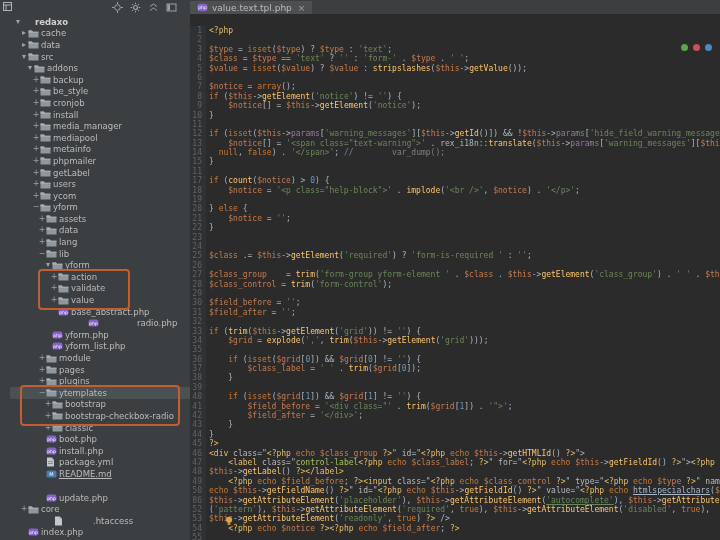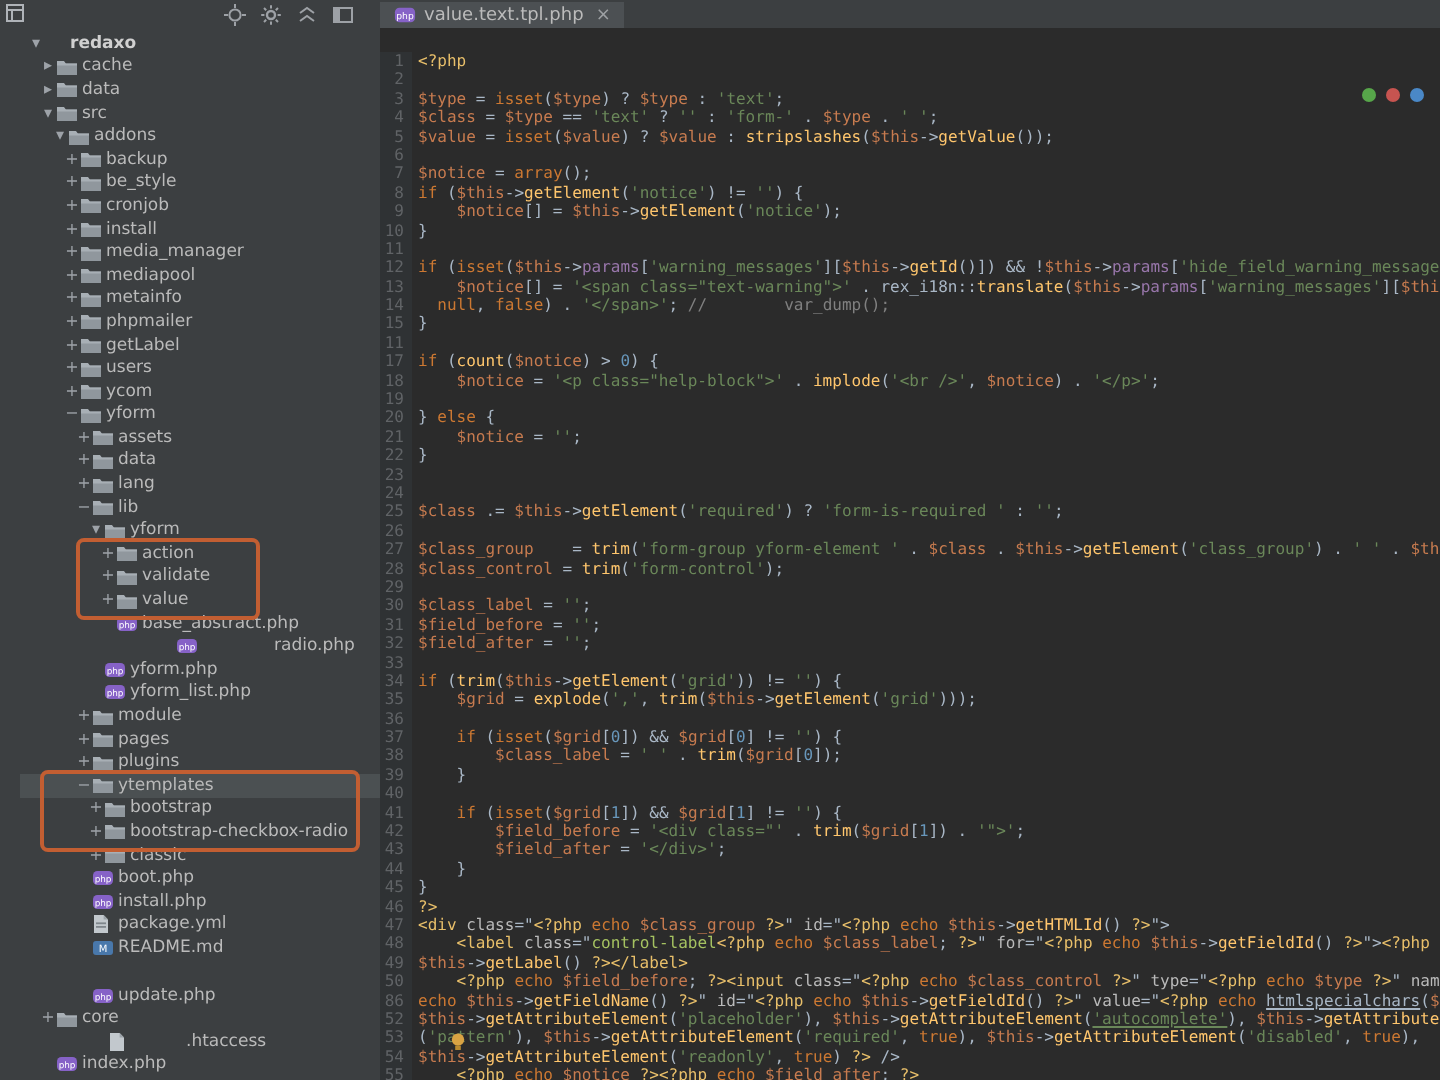--- a/index.html
+++ b/index.html
@@ -487,21 +487,21 @@
         <span class="titem-icon">
           <svg width="9" height="10" viewBox="0 0 9 10">
             <path d="M1 0.5h4.8L8 2.7v6.8H1z" fill="#C2C8CD"></path>
             <path d="M5.8 0.5L8 2.7H5.8z" fill="#9CA3A9"></path>
             <rect x="2" y="4.2" width="5" height="0.9" fill="#7F868C"></rect>
             <rect x="2" y="6" width="5" height="0.9" fill="#7F868C"></rect>
           </svg>
         </span>
         <span class="tlabel">package.yml</span>
       </div>
-      <div class="tree-row" style="padding-left: 28px;">
+      <div class="tree-row" style="padding-left: 28px; text-decoration: underline;">
         <span class="twisty"></span>
         <span class="titem-icon">
           <svg width="11" height="8" viewBox="0 0 11 8">
             <rect x="0.5" y="0.5" width="10" height="7" rx="1.5" fill="#4978AB"></rect>
             <text x="5.5" y="6" font-size="5" font-family="DejaVu Sans, sans-serif" fill="#fff" text-anchor="middle">M</text>
           </svg>
         </span>
         <span class="tlabel">README.md</span>
       </div>
       <div class="tree-row" style="padding-left: 28px; margin-top: 12px;">
@@ -641,21 +641,20 @@
         <div class="cl"><span class="tk-d">} </span><span class="tk-k">else</span><span class="tk-d"> {</span></div>
         <div class="cl"><span class="tk-d">    </span><span class="tk-v">$notice</span><span class="tk-d"> = </span><span class="tk-s">''</span><span class="tk-d">;</span></div>
         <div class="cl"><span class="tk-d">}</span></div>
         <div class="cl">&nbsp;</div>
         <div class="cl">&nbsp;</div>
         <div class="cl"><span class="tk-v">$class</span><span class="tk-d"> .= </span><span class="tk-v">$this</span><span class="tk-d">-&gt;</span><span class="tk-f">getElement</span><span class="tk-d">(</span><span class="tk-s">'required'</span><span class="tk-d">) ? </span><span class="tk-s">'form-is-required '</span><span class="tk-d"> : </span><span class="tk-s">''</span><span class="tk-d">;</span></div>
         <div class="cl">&nbsp;</div>
         <div class="cl"><span class="tk-v">$class_group</span><span class="tk-d">    = </span><span class="tk-f">trim</span><span class="tk-d">(</span><span class="tk-s">'form-group yform-element '</span><span class="tk-d"> . </span><span class="tk-v">$class</span><span class="tk-d"> . </span><span class="tk-v">$this</span><span class="tk-d">-&gt;</span><span class="tk-f">getElement</span><span class="tk-d">(</span><span class="tk-s">'class_group'</span><span class="tk-d">) . </span><span class="tk-s">' '</span><span class="tk-d"> . </span><span class="tk-v">$this</span></div>
         <div class="cl"><span class="tk-v">$class_control</span><span class="tk-d"> = </span><span class="tk-f">trim</span><span class="tk-d">(</span><span class="tk-s">'form-control'</span><span class="tk-d">);</span></div>
         <div class="cl">&nbsp;</div>
-        <div class="cl"><span class="tk-v">$class_label</span><span class="tk-d"> = </span><span class="tk-s">''</span><span class="tk-d">;</span></div>
         <div class="cl"><span class="tk-v">$field_before</span><span class="tk-d"> = </span><span class="tk-s">''</span><span class="tk-d">;</span></div>
         <div class="cl"><span class="tk-v">$field_after</span><span class="tk-d"> = </span><span class="tk-s">''</span><span class="tk-d">;</span></div>
         <div class="cl">&nbsp;</div>
         <div class="cl"><span class="tk-k">if</span><span class="tk-d"> (</span><span class="tk-f">trim</span><span class="tk-d">(</span><span class="tk-v">$this</span><span class="tk-d">-&gt;</span><span class="tk-f">getElement</span><span class="tk-d">(</span><span class="tk-s">'grid'</span><span class="tk-d">)) != </span><span class="tk-s">''</span><span class="tk-d">) {</span></div>
         <div class="cl"><span class="tk-d">    </span><span class="tk-v">$grid</span><span class="tk-d"> = </span><span class="tk-f">explode</span><span class="tk-d">(</span><span class="tk-s">','</span><span class="tk-d">, </span><span class="tk-f">trim</span><span class="tk-d">(</span><span class="tk-v">$this</span><span class="tk-d">-&gt;</span><span class="tk-f">getElement</span><span class="tk-d">(</span><span class="tk-s">'grid'</span><span class="tk-d">)));</span></div>
         <div class="cl">&nbsp;</div>
         <div class="cl"><span class="tk-d">    </span><span class="tk-k">if</span><span class="tk-d"> (</span><span class="tk-k">isset</span><span class="tk-d">(</span><span class="tk-v">$grid</span><span class="tk-d">[</span><span class="tk-n">0</span><span class="tk-d">]) &amp;&amp; </span><span class="tk-v">$grid</span><span class="tk-d">[</span><span class="tk-n">0</span><span class="tk-d">] != </span><span class="tk-s">''</span><span class="tk-d">) {</span></div>
         <div class="cl"><span class="tk-d">        </span><span class="tk-v">$class_label</span><span class="tk-d"> = </span><span class="tk-s">' '</span><span class="tk-d"> . </span><span class="tk-f">trim</span><span class="tk-d">(</span><span class="tk-v">$grid</span><span class="tk-d">[</span><span class="tk-n">0</span><span class="tk-d">]);</span></div>
         <div class="cl"><span class="tk-d">    }</span></div>
         <div class="cl">&nbsp;</div>

